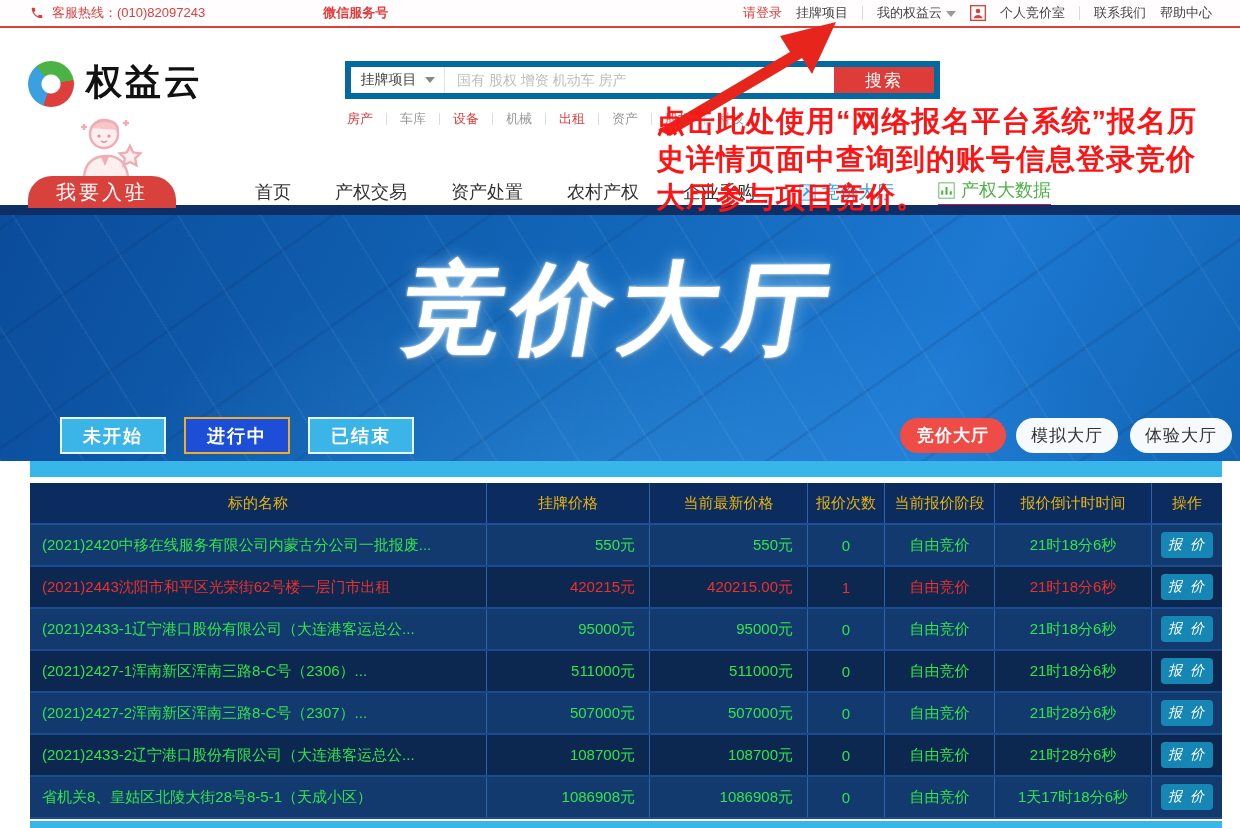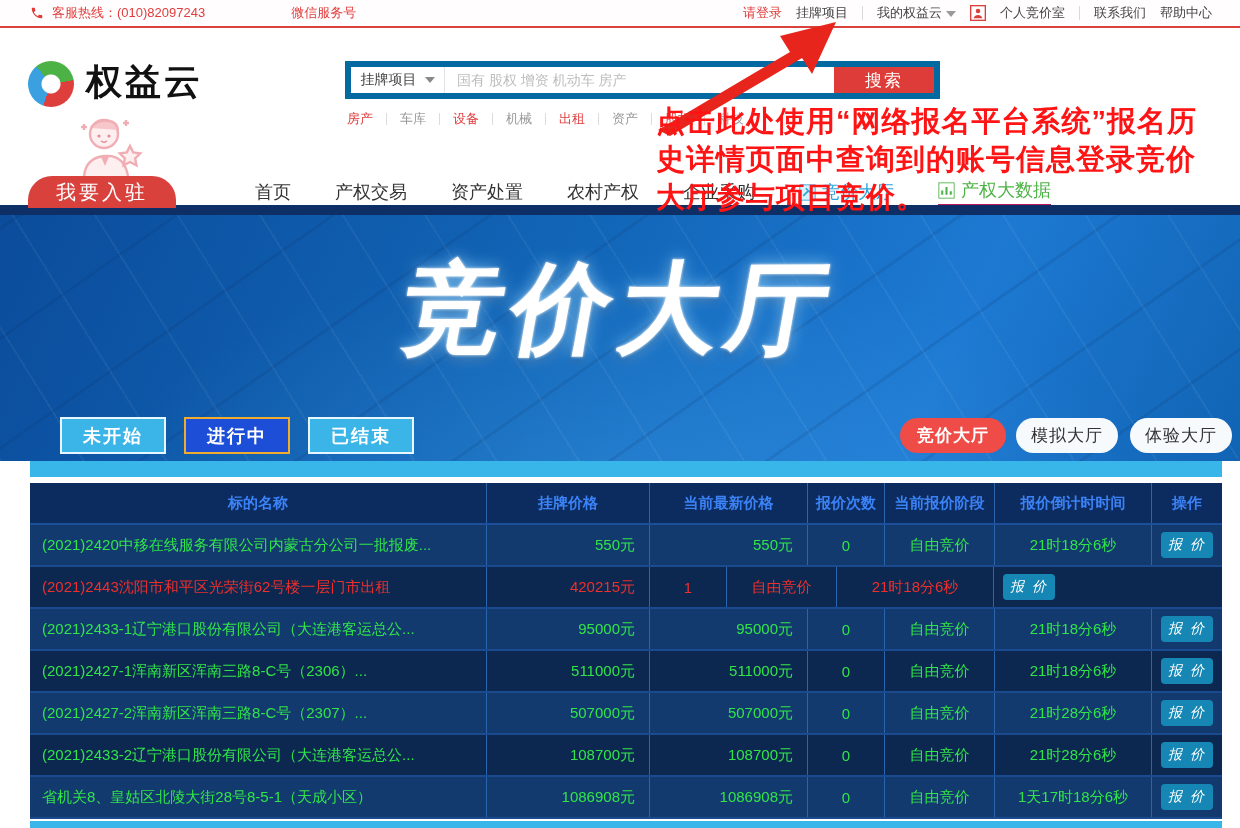--- a/index.html
+++ b/index.html
@@ -11,21 +11,21 @@
   .topbar { position:absolute; left:0; top:0; width:1240px; height:28px;
             background:#fffdfd; border-bottom:2px solid #d8413c;
             display:flex; align-items:center; font-size:13px; color:#444; }
   .topbar .left { display:flex; align-items:center; gap:8px; margin-left:30px; color:#e03c3c; }
   .topbar .right { margin-left:auto; margin-right:28px; display:flex; align-items:center; gap:14px; }
   .tb-sep { width:1px; height:14px; background:#d9d9d9; }
   .red-text { color:#e03c3c; }
   .phone-ic svg, .user-ic svg { display:block; }
   .caret { display:inline-block; width:0; height:0; border-left:5px solid transparent;
            border-right:5px solid transparent; border-top:6px solid #9a9a9a; margin-left:4px; }
-  .wechat { margin-left:78px; }
+  .wechat { margin-left:110px;font-weight:bold; }
 
   
   .header { position:absolute; left:0; top:30px; width:1240px; height:175px; background:#fff; }
   .logo { position:absolute; left:28px; top:28px; display:flex; align-items:flex-end; gap:12px; }
   .logo-swirl { width:46px; height:46px; border-radius:50%;
       background: radial-gradient(circle at 50% 50%, #ffffff 0 9px, rgba(255,255,255,0) 10px),
                   conic-gradient(from 200deg, #3aa0e0 0 120deg, #4db246 120deg 240deg, #df3f3c 240deg 360deg); }
   .logo-text { font-size:36px; font-weight:bold; color:#111; letter-spacing:3px; }
 
   .mascot { position:absolute; left:58px; top:84px; }
@@ -97,21 +97,21 @@
       border-right:1px solid #2a66ad; overflow:hidden; white-space:nowrap; }
   .trow .cell:last-child { border-right:none; }
   .c-name { width:457px; padding:0 12px; }
   .c-list { width:163px; justify-content:flex-end; padding-right:14px; }
   .c-cur  { width:158px; justify-content:flex-end; padding-right:14px; }
   .c-cnt  { width:77px;  justify-content:center; }
   .c-stage{ width:110px; justify-content:center; }
   .c-time { width:157px; justify-content:center; }
   .c-act  { width:70px;  justify-content:center; }
   .thead { background:#0c2c60; border-bottom:2px solid #1c4f9a; }
-  .thead .cell { color:#3b82f6; font-weight:bold; justify-content:center; padding:16px; }
+  .thead .cell { color:#eab308; font-weight:normal; justify-content:center; padding:16px; }
   .tr { border-bottom:2px solid #1a4a8f; }
   .tr.odd  { background:#133a6f; }
   .tr.even { background:#0c2850; }
   .tr.green .cell { color:#31e449; }
   .tr.red .cell   { color:#ee2f2b; }
   .bid-btn { width:52px; height:26px; background:#1687b4; color:#fff; font-size:14px;
       border:none; border-radius:4px; cursor:pointer; letter-spacing:2px;font-style:italic; }
   .bottom-cyan { position:absolute; left:30px; top:821px; width:1192px; height:7px; background:#38b6ea; }
   .side-bg { position:absolute; left:0; top:461px; width:1240px; height:367px; z-index:-1;
       background: linear-gradient(115deg, #0b4c9b, #1a72c9);
@@ -273,20 +273,21 @@
       <div class="cell c-stage">自由竞价</div>
       <div class="cell c-time">21时18分6秒</div>
       <div class="cell c-act">
           <button class="bid-btn">报 价</button>
         </div>
     </div>
 
     <div class="trow tr even red">
       <div class="cell c-name">(2021)2443沈阳市和平区光荣街62号楼一层门市出租</div>
       <div class="cell c-list">420215元</div>
+      <div class="cell c-cur">420215.00元</div>
       <div class="cell c-cnt">1</div>
       <div class="cell c-stage">自由竞价</div>
       <div class="cell c-time">21时18分6秒</div>
       <div class="cell c-act">
           <button class="bid-btn">报 价</button>
         </div>
     </div>
 
     <div class="trow tr odd green">
       <div class="cell c-name">(2021)2433-1辽宁港口股份有限公司（大连港客运总公...</div>

